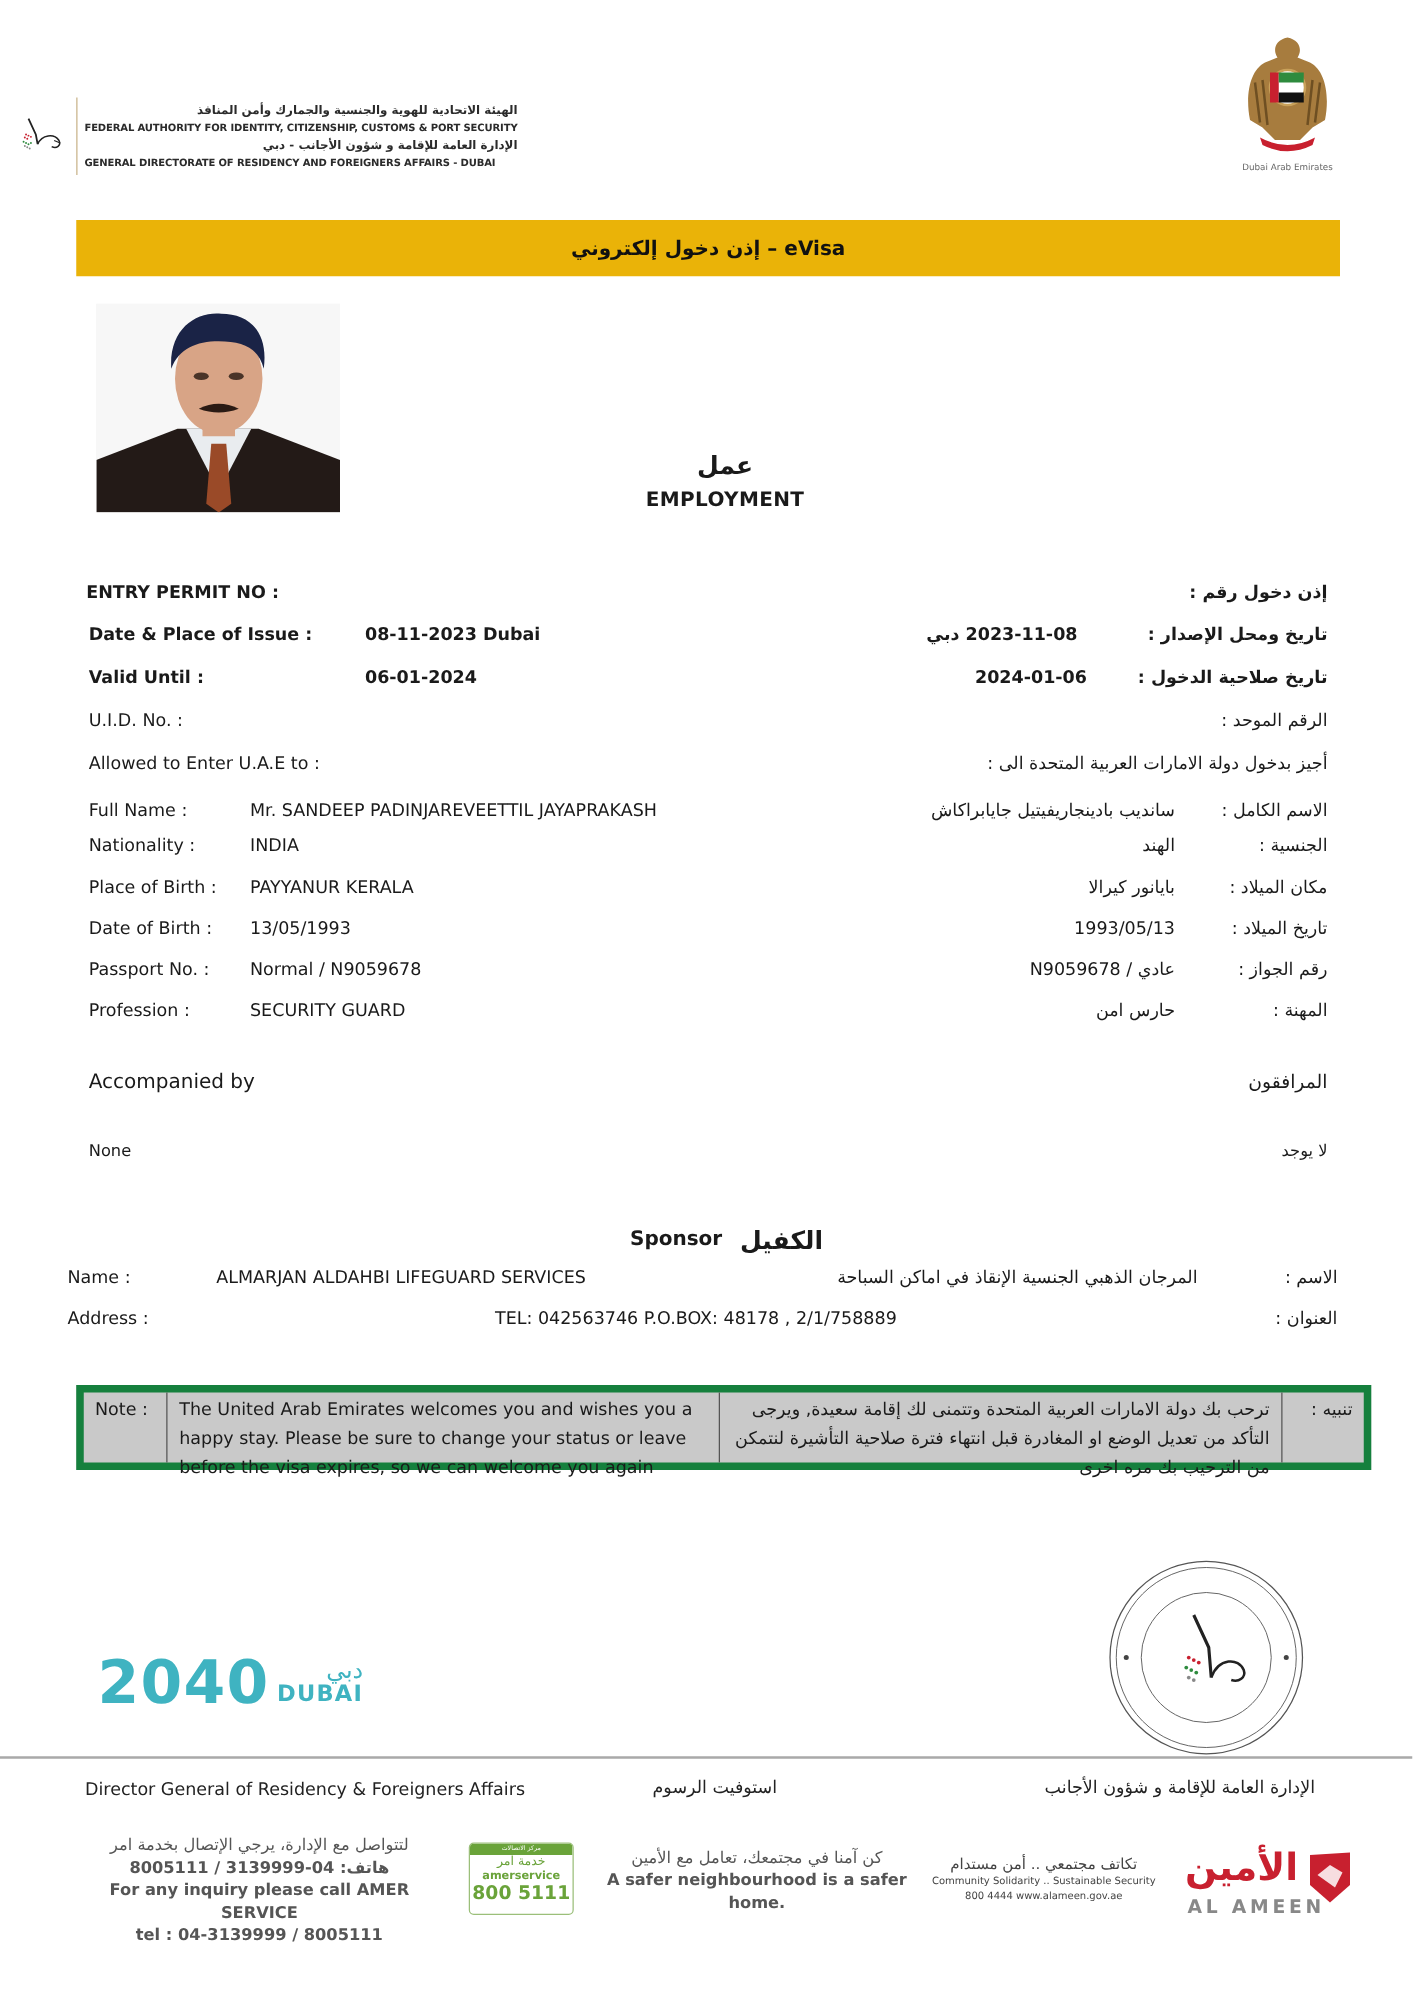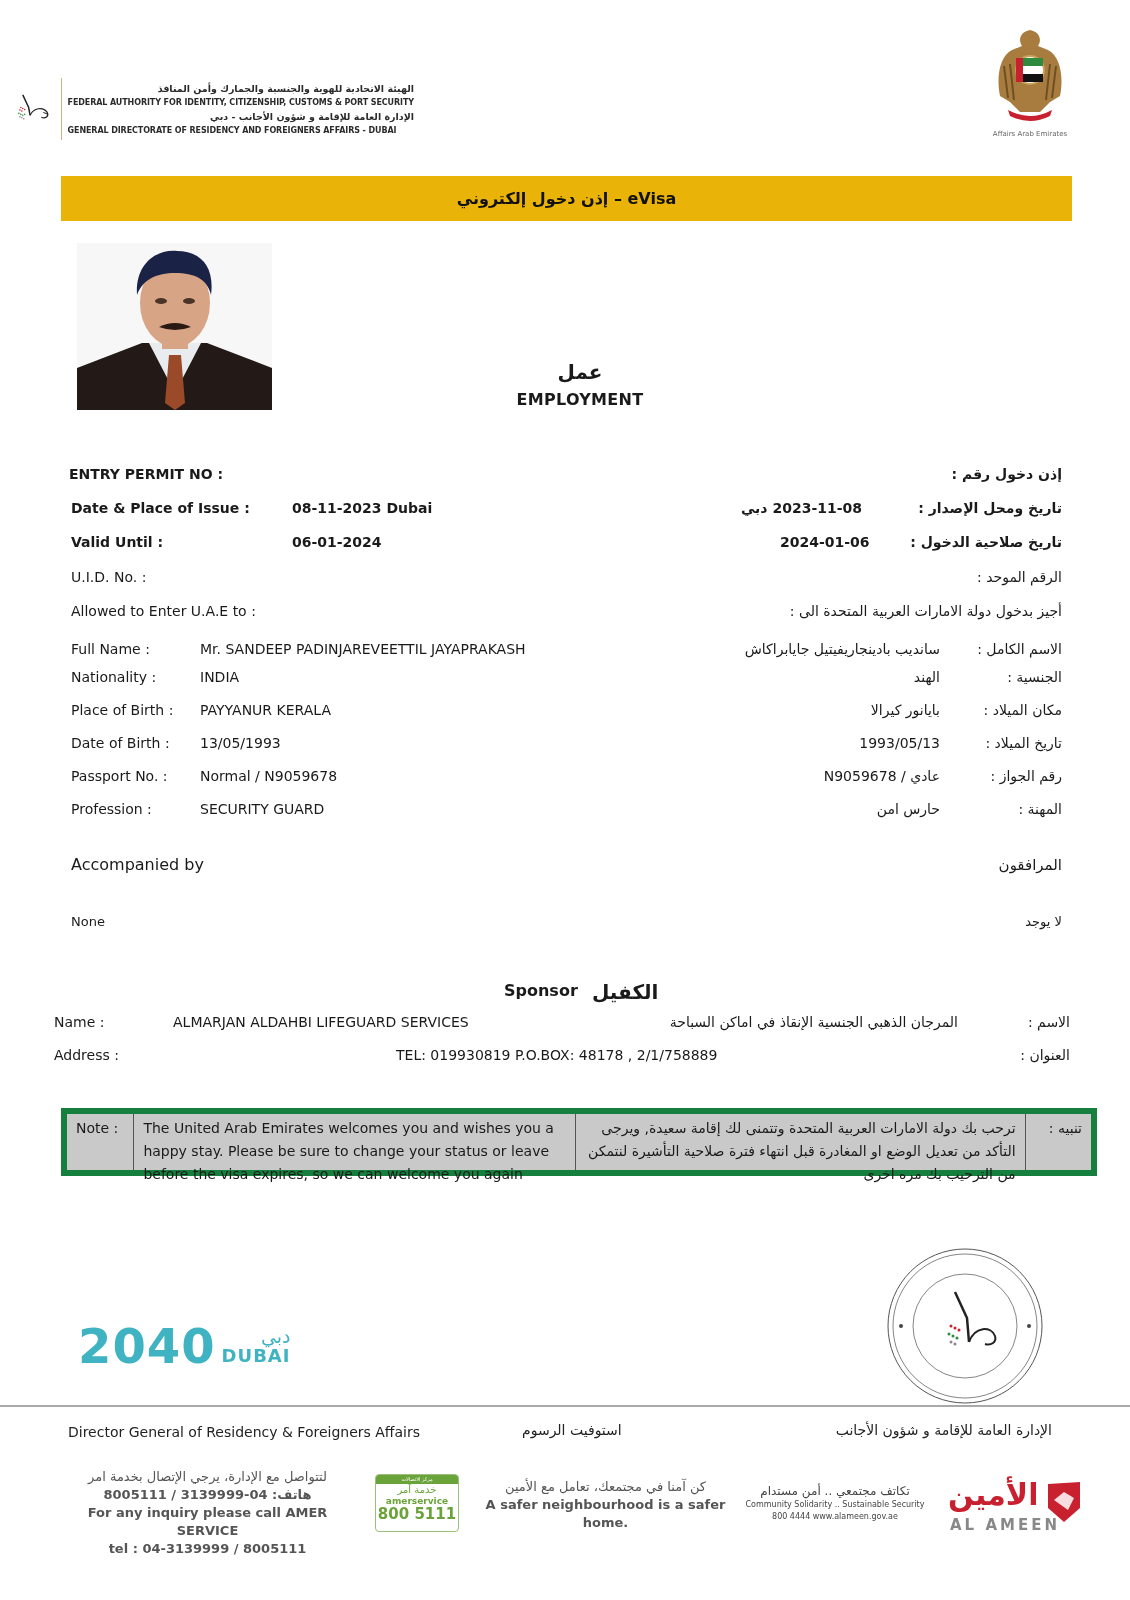--- a/index.html
+++ b/index.html
@@ -92,21 +92,21 @@
 <div class="abs emblem">
   <svg viewBox="0 0 80 100">
     <path d="M40 4 C30 6 28 14 32 20 L22 24 C10 30 6 50 10 70 L20 76 L30 86 L50 86 L60 76 L70 70 C74 50 70 30 58 24 L48 20 C52 14 50 6 40 4 Z" fill="#a77c3e"></path>
     <path d="M14 40 L18 72 M20 38 L24 74 M60 38 L56 74 M66 40 L62 72" stroke="#6e4f22" stroke-width="2"></path>
     <circle cx="40" cy="44" r="14" fill="#fff" stroke="#c9a15a" stroke-width="2"></circle>
     <rect x="26" y="32" width="7" height="24" fill="#c8202f"></rect>
     <rect x="33" y="32" width="20" height="8" fill="#2e8b3e"></rect>
     <rect x="33" y="48" width="20" height="8" fill="#111"></rect>
     <path d="M18 84 Q40 96 62 84 L60 90 Q40 100 20 90 Z" fill="#c8202f"></path>
   </svg>
-  <div class="cap">Affairs Arab Emirates</div>
+  <div class="cap">Dubai Arab Emirates</div>
 </div>
 
 <div class="abs titlebar">
   <span>إذن دخول إلكتروني – eVisa</span>
 </div>
 
 <div class="abs photo">
   <svg width="195" height="167" viewBox="0 0 195 167">
     <rect width="195" height="167" fill="#f7f7f7"></rect>
     <path d="M0 125 L65 100 L130 100 L195 125 L195 167 L0 167 Z" fill="#231a17"></path>
@@ -184,21 +184,21 @@
 
 <div class="row bold" style="left:504px; top:981px; font-size:16px;">Sponsor</div>
 <div class="row bold" style="left:592px; top:980px; font-size:20px;">الكفيل</div>
 
 <div class="row" style="left:54px; top:1014px;">Name :</div>
 <div class="row" style="left:173px; top:1014px;">ALMARJAN ALDAHBI LIFEGUARD SERVICES</div>
 <div class="row" style="right:172px; top:1014px; direction:rtl;">المرجان الذهبي الجنسية الإنقاذ في اماكن السباحة</div>
 <div class="row" style="right:60px; top:1014px; direction:rtl;">الاسم :</div>
 
 <div class="row" style="left:54px; top:1047px;">Address :</div>
-<div class="row" style="left:396px; top:1047px;">TEL: 019930819 P.O.BOX: 48178 , 2/1/758889</div>
+<div class="row" style="left:396px; top:1047px;">TEL: 042563746 P.O.BOX: 48178 , 2/1/758889</div>
 <div class="row" style="right:60px; top:1047px; direction:rtl;text-align:right;">العنوان :</div>
 
 <div class="abs note-table">
   <div class="c" style="width:68px;">Note :</div>
   <div class="c" style="width:447px;">The United Arab Emirates welcomes you and wishes you a happy stay. Please be sure to change your status or leave before the visa expires, so we can welcome you again</div>
   <div class="c" style="width:455px; direction:rtl; text-align:right;">ترحب بك دولة الامارات العربية المتحدة وتتمنى لك إقامة سعيدة, ويرجى التأكد من تعديل الوضع او المغادرة قبل انتهاء فترة صلاحية التأشيرة لنتمكن من الترحيب بك مره اخرى</div>
   <div class="c" style="width:66px; direction:rtl; text-align:right;">تنبيه :</div>
 </div>
 
 <div class="abs d2040">

